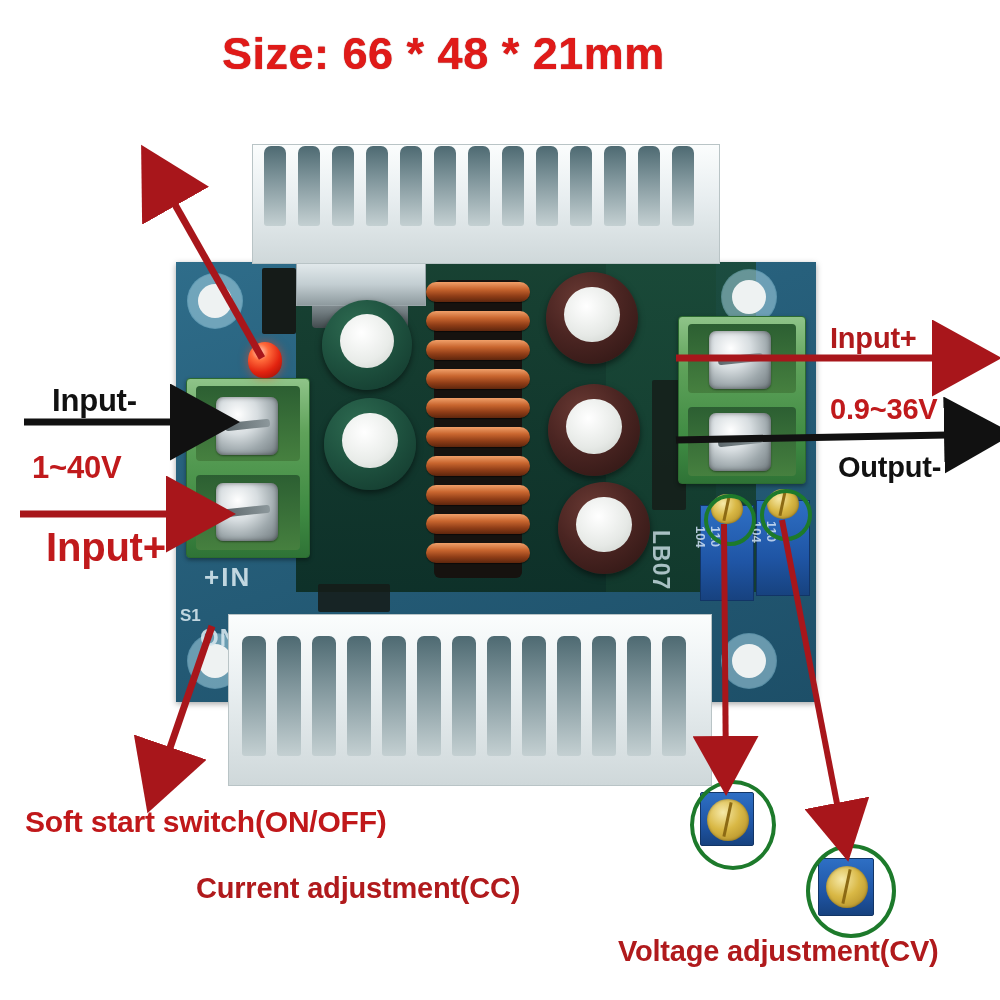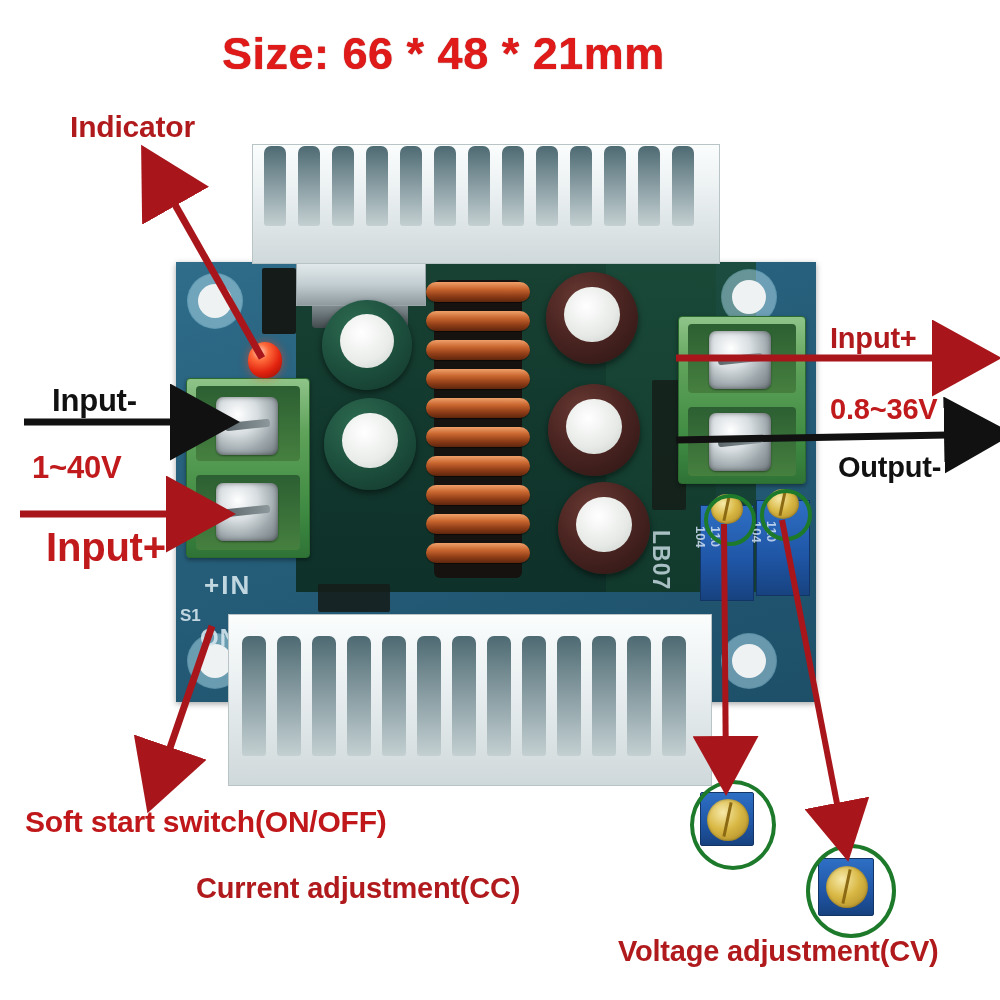--- a/index.html
+++ b/index.html
@@ -42,21 +42,21 @@
 
   
   #greenzone{position:absolute;left:120px;top:0px;width:420px;height:330px;
       background:linear-gradient(180deg,#17402f 0%,#11362a 55%,#0d2f26 100%);opacity:.96;}
   #greenzone2{position:absolute;left:430px;top:0px;width:150px;height:330px;
       background:linear-gradient(180deg,#1a4a39 0%,#123a2d 100%);opacity:.9;}
 
   
   .silk{position:absolute;color:#d7e8ef;font-weight:bold;font-family:"Liberation Sans",sans-serif;
         opacity:.88;pointer-events:none;}
-  #silk-in{left:28px;top:300px;font-size:26px;letter-spacing:2px;margin-top:8px;}
+  #silk-in{left:28px;top:300px;font-size:26px;letter-spacing:2px;}
   #silk-s1{left:4px;top:344px;font-size:17px;}
   #silk-on{left:24px;top:362px;font-size:24px;letter-spacing:1px;}
   #silk-lb07{left:498px;top:268px;font-size:23px;transform:rotate(90deg);transform-origin:left top;
              color:#cfe3ea;opacity:.8;letter-spacing:1px;}
 
   
   .hs{position:absolute;}
   .hs .base{position:absolute;left:0;top:0;width:100%;
         background:linear-gradient(180deg,#fbfdfd 0%,#e8eef0 45%,#cfd8da 100%);
         border:1px solid #b9c4c6;box-sizing:border-box;}
@@ -300,24 +300,23 @@
 
     <line x1="676" y1="440" x2="1000" y2="434" stroke="#111111" stroke-width="7" marker-end="url(#ar-blk)"></line>
 
     <line x1="212" y1="626" x2="152" y2="800" stroke="#a8161b" stroke-width="7" marker-end="url(#ar-red)"></line>
 
     <line x1="724" y1="524" x2="726" y2="784" stroke="#a8161b" stroke-width="6" marker-end="url(#ar-red)"></line>
 
     <line x1="782" y1="520" x2="846" y2="850" stroke="#a8161b" stroke-width="6" marker-end="url(#ar-red)"></line>
   </svg>
 
-  <div class="lbl dred" id="lbl-indicator">Indicator</div>
   <div class="lbl blk" id="lbl-input-minus">Input-</div>
   <div class="lbl red" id="lbl-input-range">1~40V</div>
   <div class="lbl red" id="lbl-input-plus">Input+</div>
   <div class="lbl dred" id="lbl-output-plus">Input+</div>
-  <div class="lbl red" id="lbl-output-range">0.8~36V</div>
+  <div class="lbl red" id="lbl-output-range">0.9~36V</div>
   <div class="lbl blk" id="lbl-output-minus">Output-</div>
   <div class="lbl red" id="lbl-softstart">Soft start switch(ON/OFF)</div>
   <div class="lbl dred" id="lbl-cv">Voltage adjustment(CV)</div>
   <div class="lbl dred" id="lbl-cc">Current adjustment(CC)</div>
 
 </div>
 
 </body></html>

